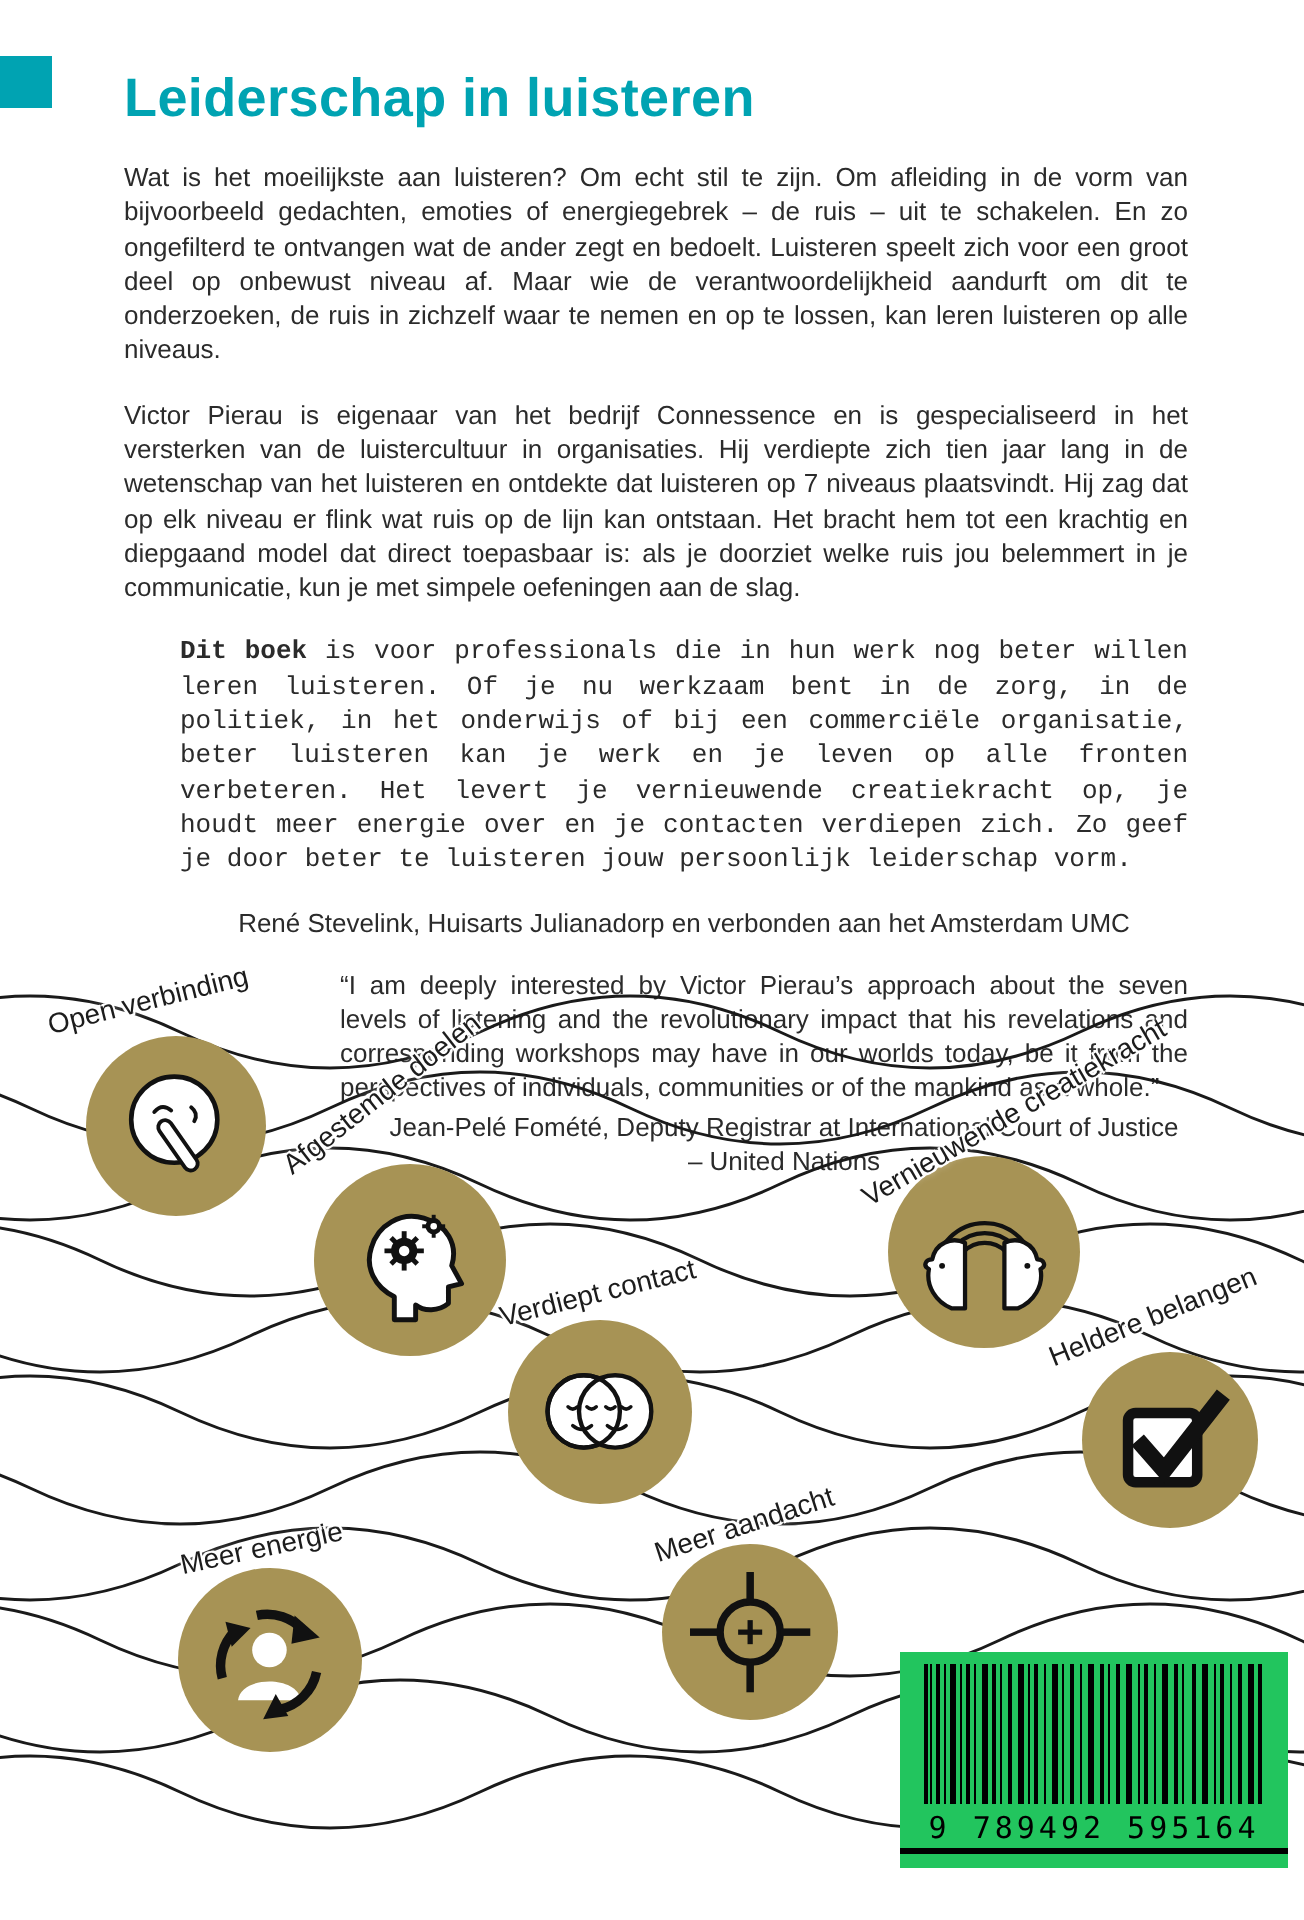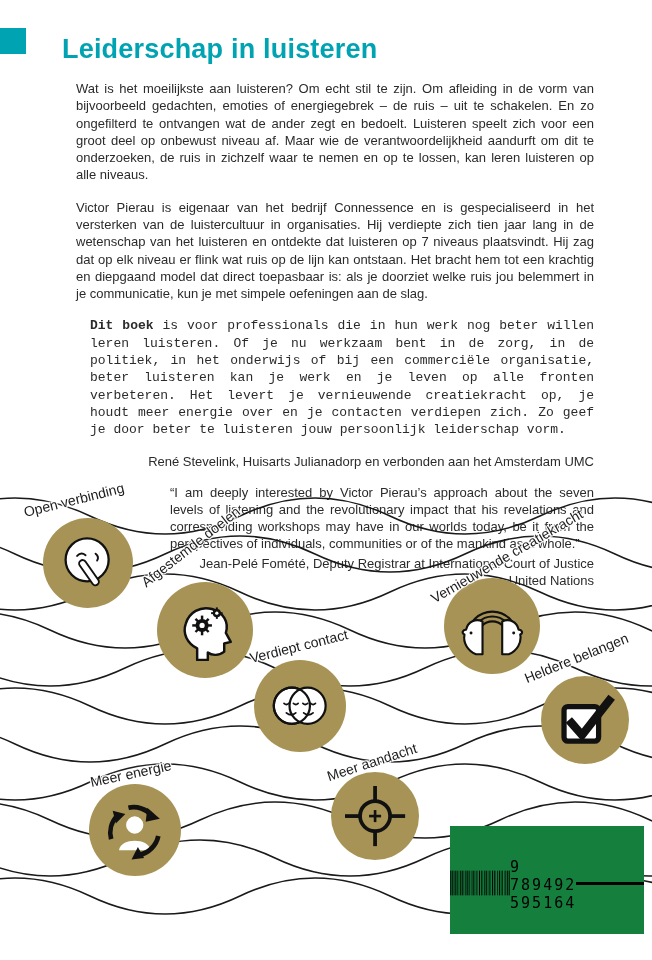--- a/index.html
+++ b/index.html
@@ -1,37 +1,37 @@
 <!DOCTYPE html>
 <html><head>
 <meta charset="utf-8">
 <style>
   html,body{margin:0;padding:0;background:#e8e8e8;}
   .page{position:relative;width:652px;height:960px;background:#ffffff;overflow:hidden;
         font-family:"Liberation Sans", sans-serif;color:#2b2b2b;margin:0 auto;}
   .corner-mark{position:absolute;top:28px;left:0;width:26px;height:26px;background:#00a3b2;}
   .text-col{position:absolute;top:0;left:0;right:0;padding:34px 58px 0 62px;}
   h1{margin:0 0 15px 0;font-size:27px;font-weight:bold;color:#00a3b2;letter-spacing:.2px;}
-  .text-col p{margin:0 0 15px 14px;font-size:13px;line-height:1.33;text-align:justify;}
+  .text-col p{margin:0 0 15px 0;font-size:13px;line-height:1.33;text-align:justify;}
   .indented{margin-left:28px !important;font-family:Liberation Mono, monospace;}
   .quote-block{margin:0 0 13px 0;}
   .quote-block p.quote{margin:0 0 2px 0;text-align:justify;}
-  .quote-block p.attr{margin:0;text-align:right;margin-left:28px;}
+  .quote-block p.attr{margin:0;text-align:center;margin-left:28px;}
   .quote-block.q2{margin-left:108px;}
   .quote-block.q2 p.attr{margin-left:20px;}
   .diagram{position:absolute;left:0;top:478px;width:652px;height:482px;}
   .waves{position:absolute;left:0;top:0;}
   .level{position:absolute;border-radius:50%;background:#a79355;display:flex;
          align-items:center;justify-content:center;}
   .level svg{width:82%;height:82%;display:block;}
   .lvl-label{position:absolute;font-size:14px;color:#1c1c1c;white-space:nowrap;
              transform-origin:left bottom;
              text-shadow:-1px -1px 0 #fff,1px -1px 0 #fff,-1px 1px 0 #fff,1px 1px 0 #fff,0 0 4px #fff;}
-  .barcode{position:absolute;left:450px;top:348px;width:194px;height:108px;background:#15803d;
-           display:flex;flex-direction:row;align-items:center;padding-top:6px;box-sizing:border-box;}
+  .barcode{position:absolute;left:450px;top:348px;width:194px;height:108px;background:#22c55e;
+           display:flex;flex-direction:column;align-items:center;padding-top:6px;box-sizing:border-box;}
   .isbn{font-family:"DejaVu Sans Mono", monospace;font-size:15px;letter-spacing:2px;color:#000;margin-top:3px;}
   .barcode-rule{width:100%;height:3px;background:#000;margin-top:1px;}
 </style>
 </head>
 <body>
 
 <div class="page">
 
   <div class="corner-mark"></div>
 

